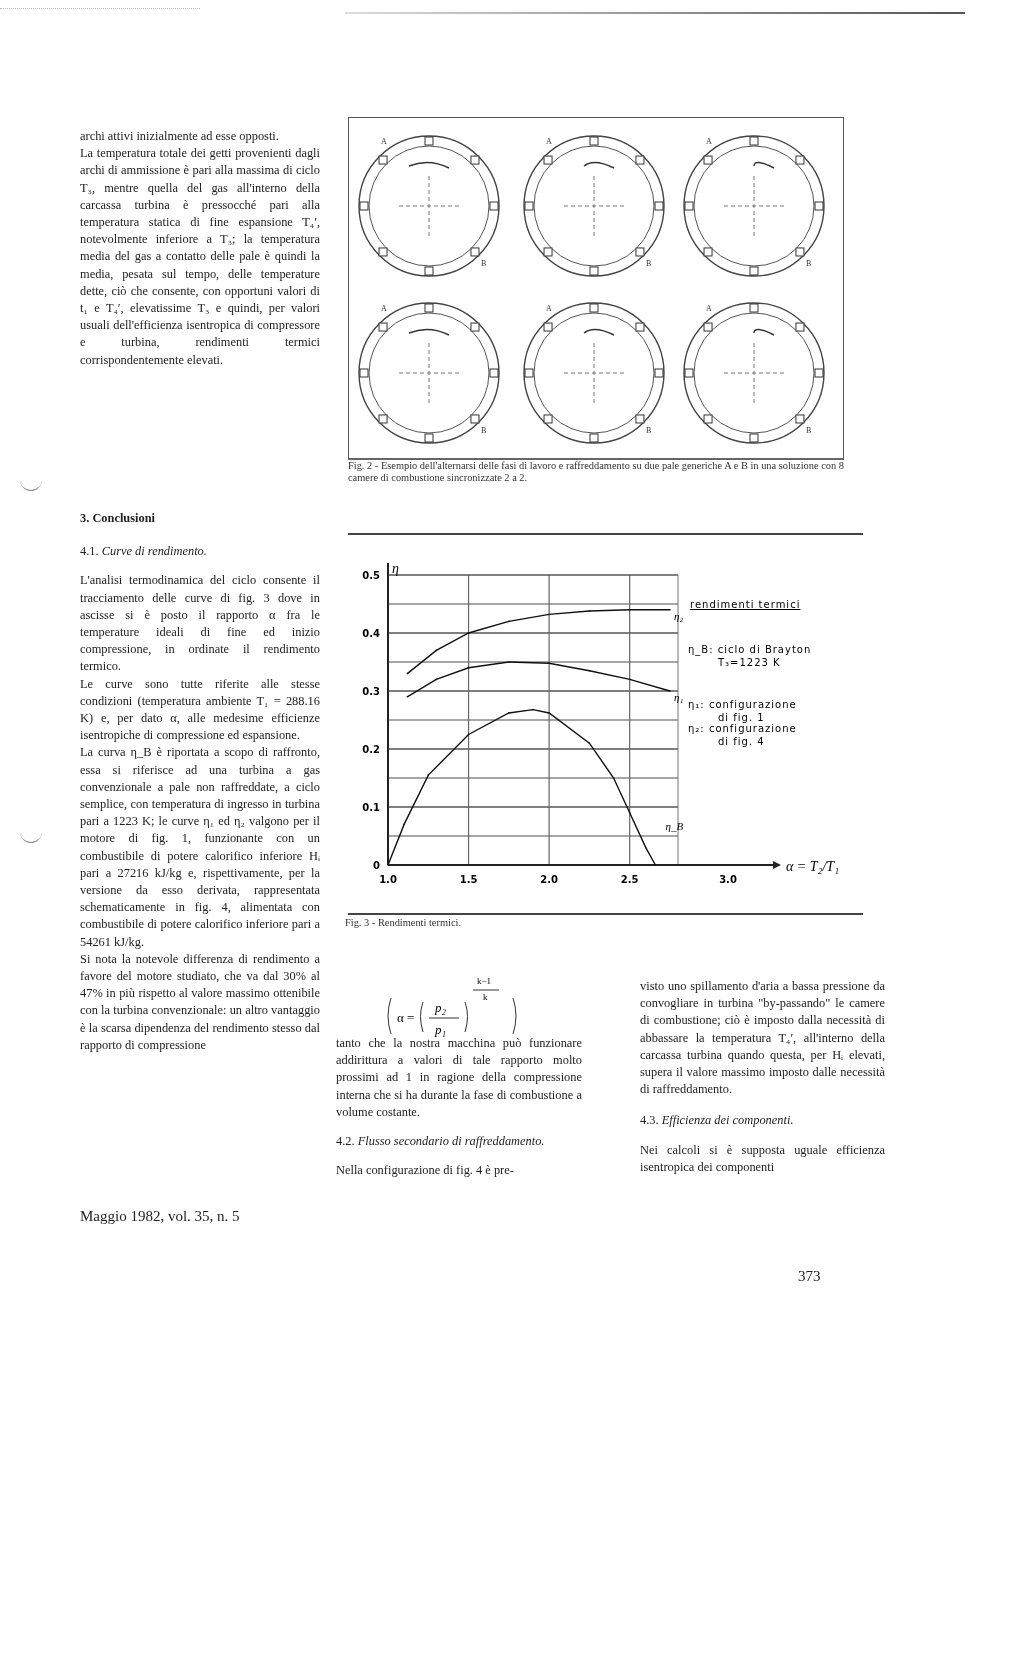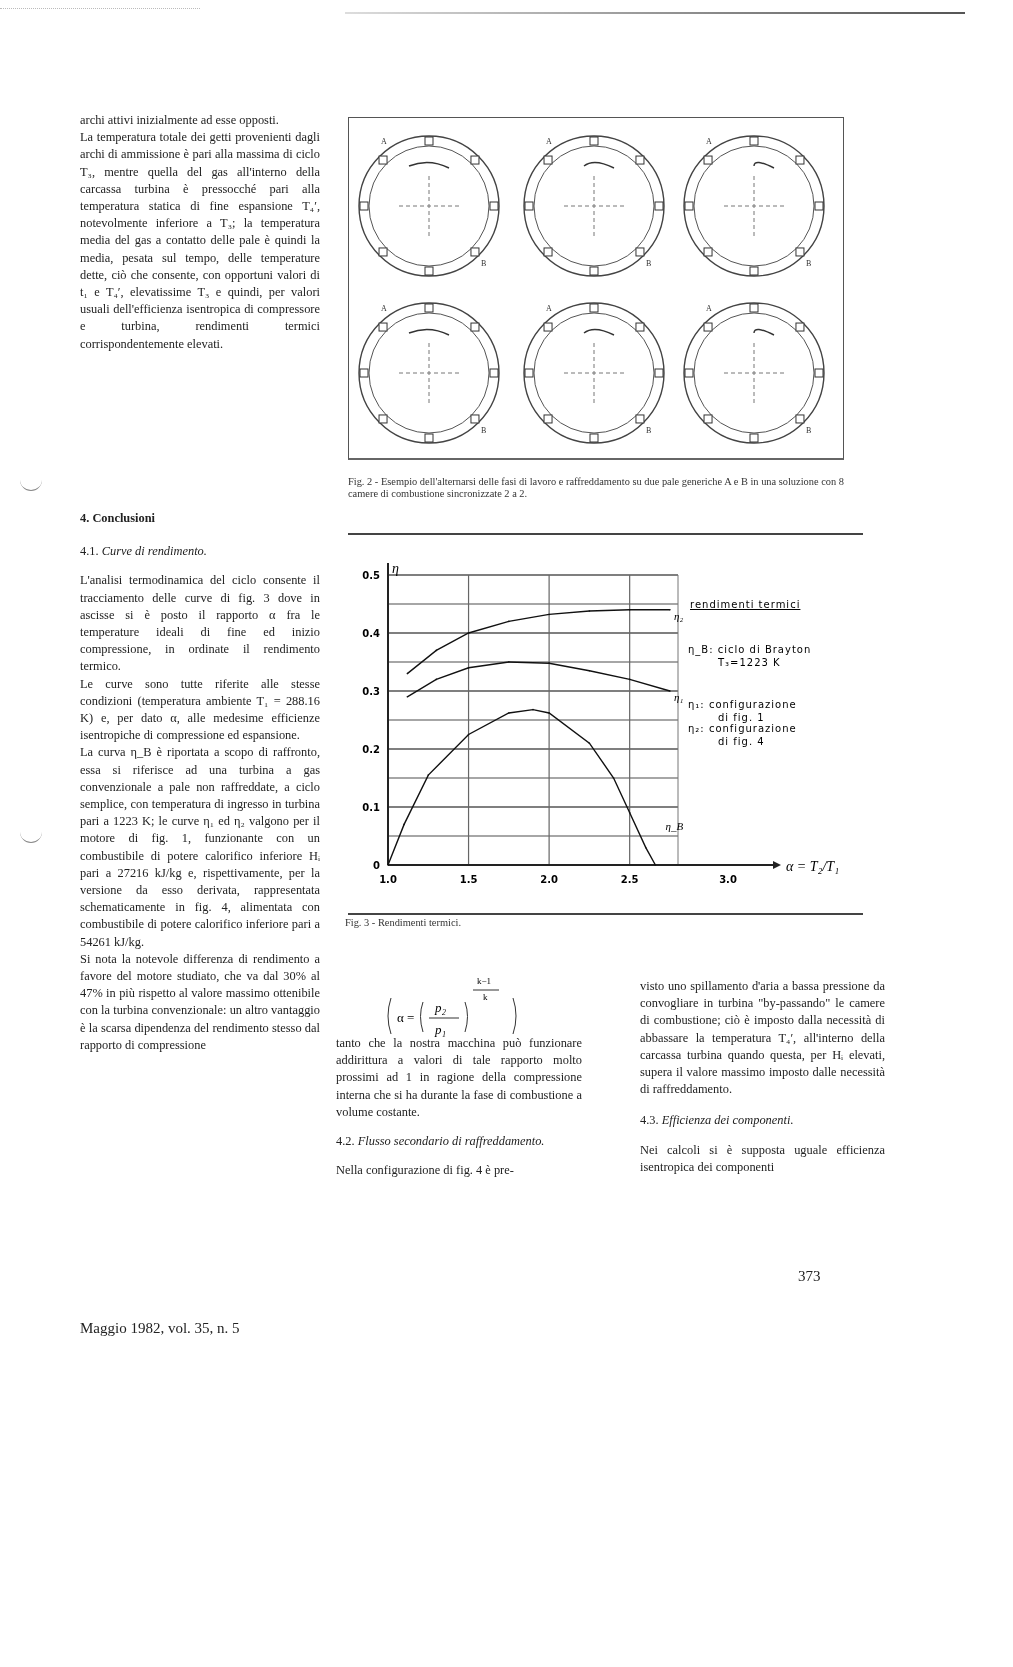--- a/index.html
+++ b/index.html
@@ -4,59 +4,59 @@
 <style>
   html, body { margin: 0; padding: 0; background: #ffffff; }
   body { width: 1013px; height: 1667px; position: relative; overflow: hidden;
          font-family: "Liberation Serif", "DejaVu Serif", serif; color: #222; }
   .topline { position: absolute; left: 345px; top: 12px; width: 620px; height: 2px;
              background: linear-gradient(90deg, #ddd, #888 60%, #555); }
   .topdots { position: absolute; left: 0; top: 8px; width: 200px; height: 2px;
              border-top: 1px dotted #bbb; }
   .col { position: absolute; font-size: 12.4px; line-height: 17.2px; text-align: justify; }
   .col p { margin: 0; text-indent: 0; }
-  .col1 { left: 80px; top: 112px; width: 240px; }
+  .col1 { left: 80px; top: 128px; width: 240px; }
   .col1b { left: 80px; top: 510px; width: 240px; }
   .col2 { left: 336px; top: 970px; width: 246px; }
   .col3 { left: 640px; top: 978px; width: 245px; }
   h2.sec { font-size: 12.4px; font-weight: bold; margin: 0 0 16px 0; }
   h3.sub { font-size: 12.4px; font-weight: normal; margin: 14px 0 12px 0; }
   h3.sub i { font-style: italic; }
   .fig2 { position: absolute; left: 348px; top: 117px; width: 494px; height: 340px;
           border: 1px solid #555; border-bottom: 2px solid #666; }
   .fig2 svg { width: 100%; height: 100%; }
   .cap { position: absolute; font-size: 10.4px; line-height: 12px; color: #333; }
-  .cap2 { left: 348px; top: 460px; width: 520px; margin-top: 16px; }
+  .cap2 { left: 348px; top: 460px; width: 520px; }
   .cap3 { left: 345px; top: 917px; width: 300px; }
   .fig3 { position: absolute; left: 348px; top: 533px; width: 515px; height: 378px;
           border-top: 2px solid #444; border-bottom: 2px solid #444; }
   .fig3 svg { width: 100%; height: 100%; }
   .formula { position: absolute; left: 383px; top: 968px; width: 150px; height: 70px;
              font-family: "Liberation Serif", serif; font-size: 14px; }
-  .footer-left { position: absolute; left: 80px; top: 1320px; font-size: 15px; }
+  .footer-left { position: absolute; left: 80px; top: 1208px; font-size: 15px; }
   .footer-right { position: absolute; left: 798px; top: 1268px; font-size: 15px; }
   .margin-mark { position: absolute; width: 22px; height: 12px; border-bottom: 1px solid #888;
                  border-radius: 0 0 12px 12px; }
 </style>
 </head>
 <body>
 
 <div class="topdots"></div>
 <div class="topline"></div>
 
 <div class="col col1">
   <p>archi attivi inizialmente ad esse opposti.</p>
   <p>La temperatura totale dei getti provenienti dagli archi di ammissione è pari alla massima di ciclo T₃, mentre quella del gas all'interno della carcassa turbina è pressocché pari alla temperatura statica di fine espansione T₄′, notevolmente inferiore a T₃; la temperatura media del gas a contatto delle pale è quindi la media, pesata sul tempo, delle temperature dette, ciò che consente, con opportuni valori di t₁ e T₄′, elevatissime T₃ e quindi, per valori usuali dell'efficienza isentropica di compressore e turbina, rendimenti termici corrispondentemente elevati.</p>
 </div>
 
 <div class="margin-mark" style="left:20px; top:478px;"></div>
 <div class="margin-mark" style="left:20px; top:830px;"></div>
 
 <div class="col col1b">
-  <h2 class="sec">4. Conclusioni</h2>
+  <h2 class="sec">3. Conclusioni</h2>
   <h3 class="sub">
     <span>4.1.</span>
     <i>Curve di rendimento.</i>
   </h3>
   <p>L'analisi termodinamica del ciclo consente il tracciamento delle curve di fig. 3 dove in ascisse si è posto il rapporto α fra le temperature ideali di fine ed inizio compressione, in ordinate il rendimento termico.</p>
   <p>Le curve sono tutte riferite alle stesse condizioni (temperatura ambiente T₁ = 288.16 K) e, per dato α, alle medesime efficienze isentropiche di compressione ed espansione.</p>
   <p>La curva η_B è riportata a scopo di raffronto, essa si riferisce ad una turbina a gas convenzionale a pale non raffreddate, a ciclo semplice, con temperatura di ingresso in turbina pari a 1223 K; le curve η₁ ed η₂ valgono per il motore di fig. 1, funzionante con un combustibile di potere calorifico inferiore Hᵢ pari a 27216 kJ/kg e, rispettivamente, per la versione da esso derivata, rappresentata schematicamente in fig. 4, alimentata con combustibile di potere calorifico inferiore pari a 54261 kJ/kg.</p>
   <p>Si nota la notevole differenza di rendimento a favore del motore studiato, che va dal 30% al 47% in più rispetto al valore massimo ottenibile con la turbina convenzionale: un altro vantaggio è la scarsa dipendenza del rendimento stesso dal rapporto di compressione</p>
 </div>
 

